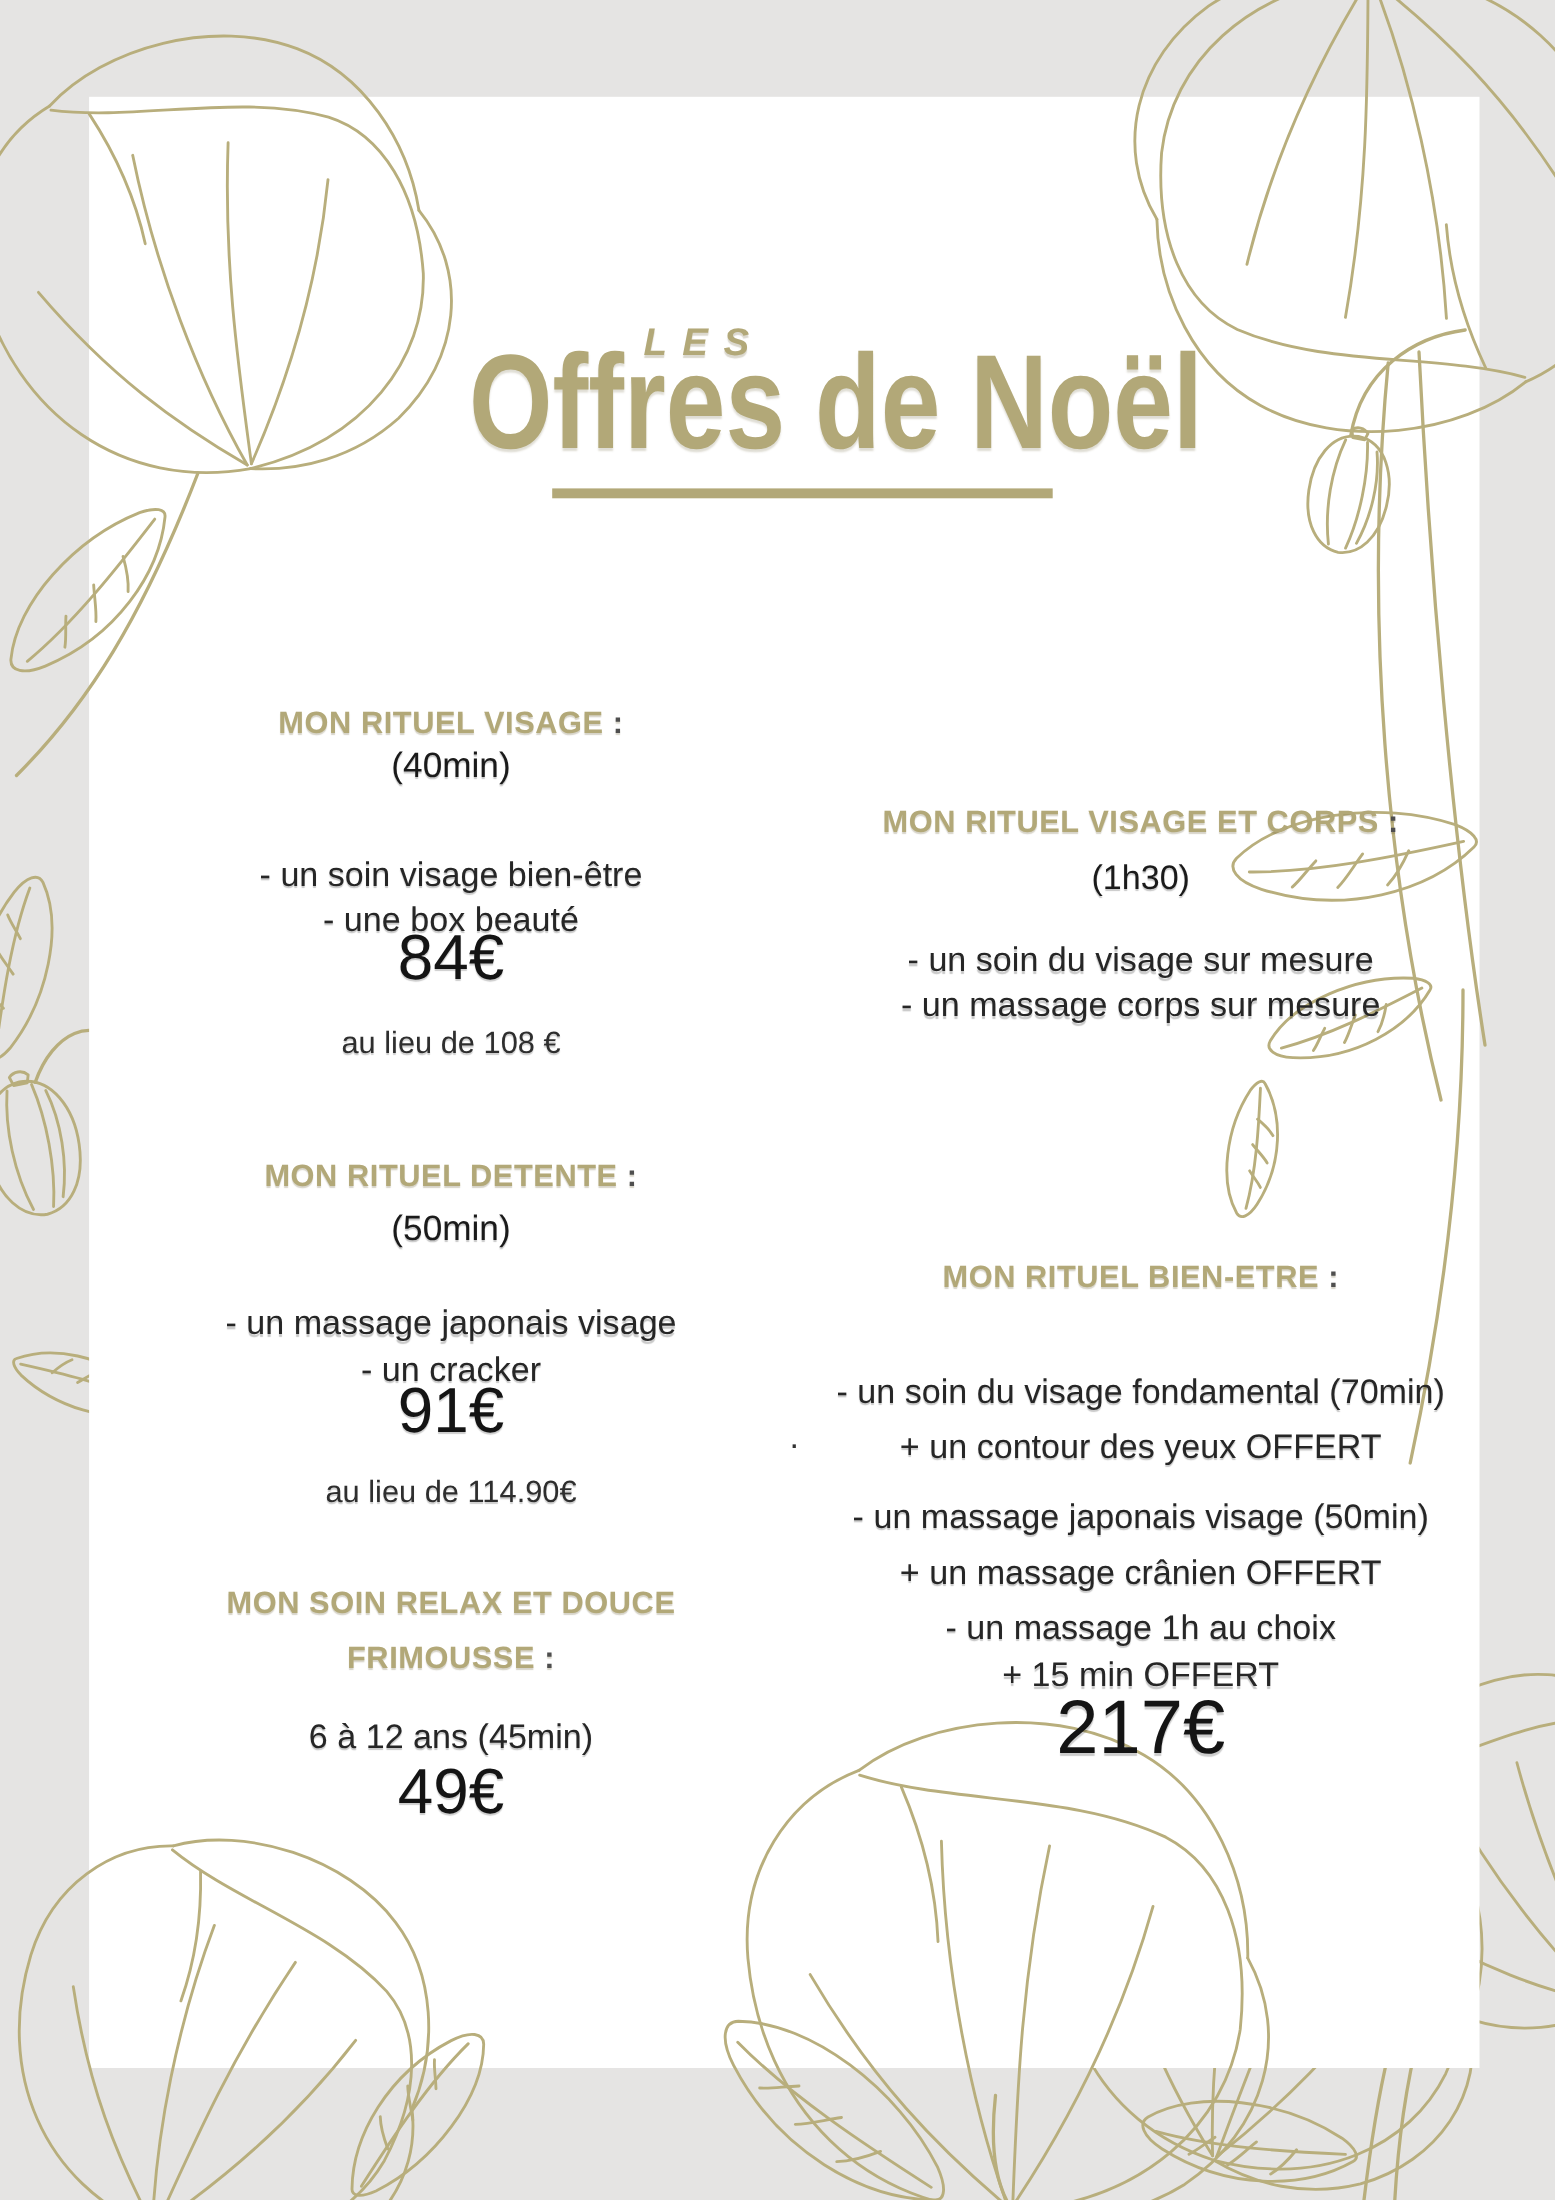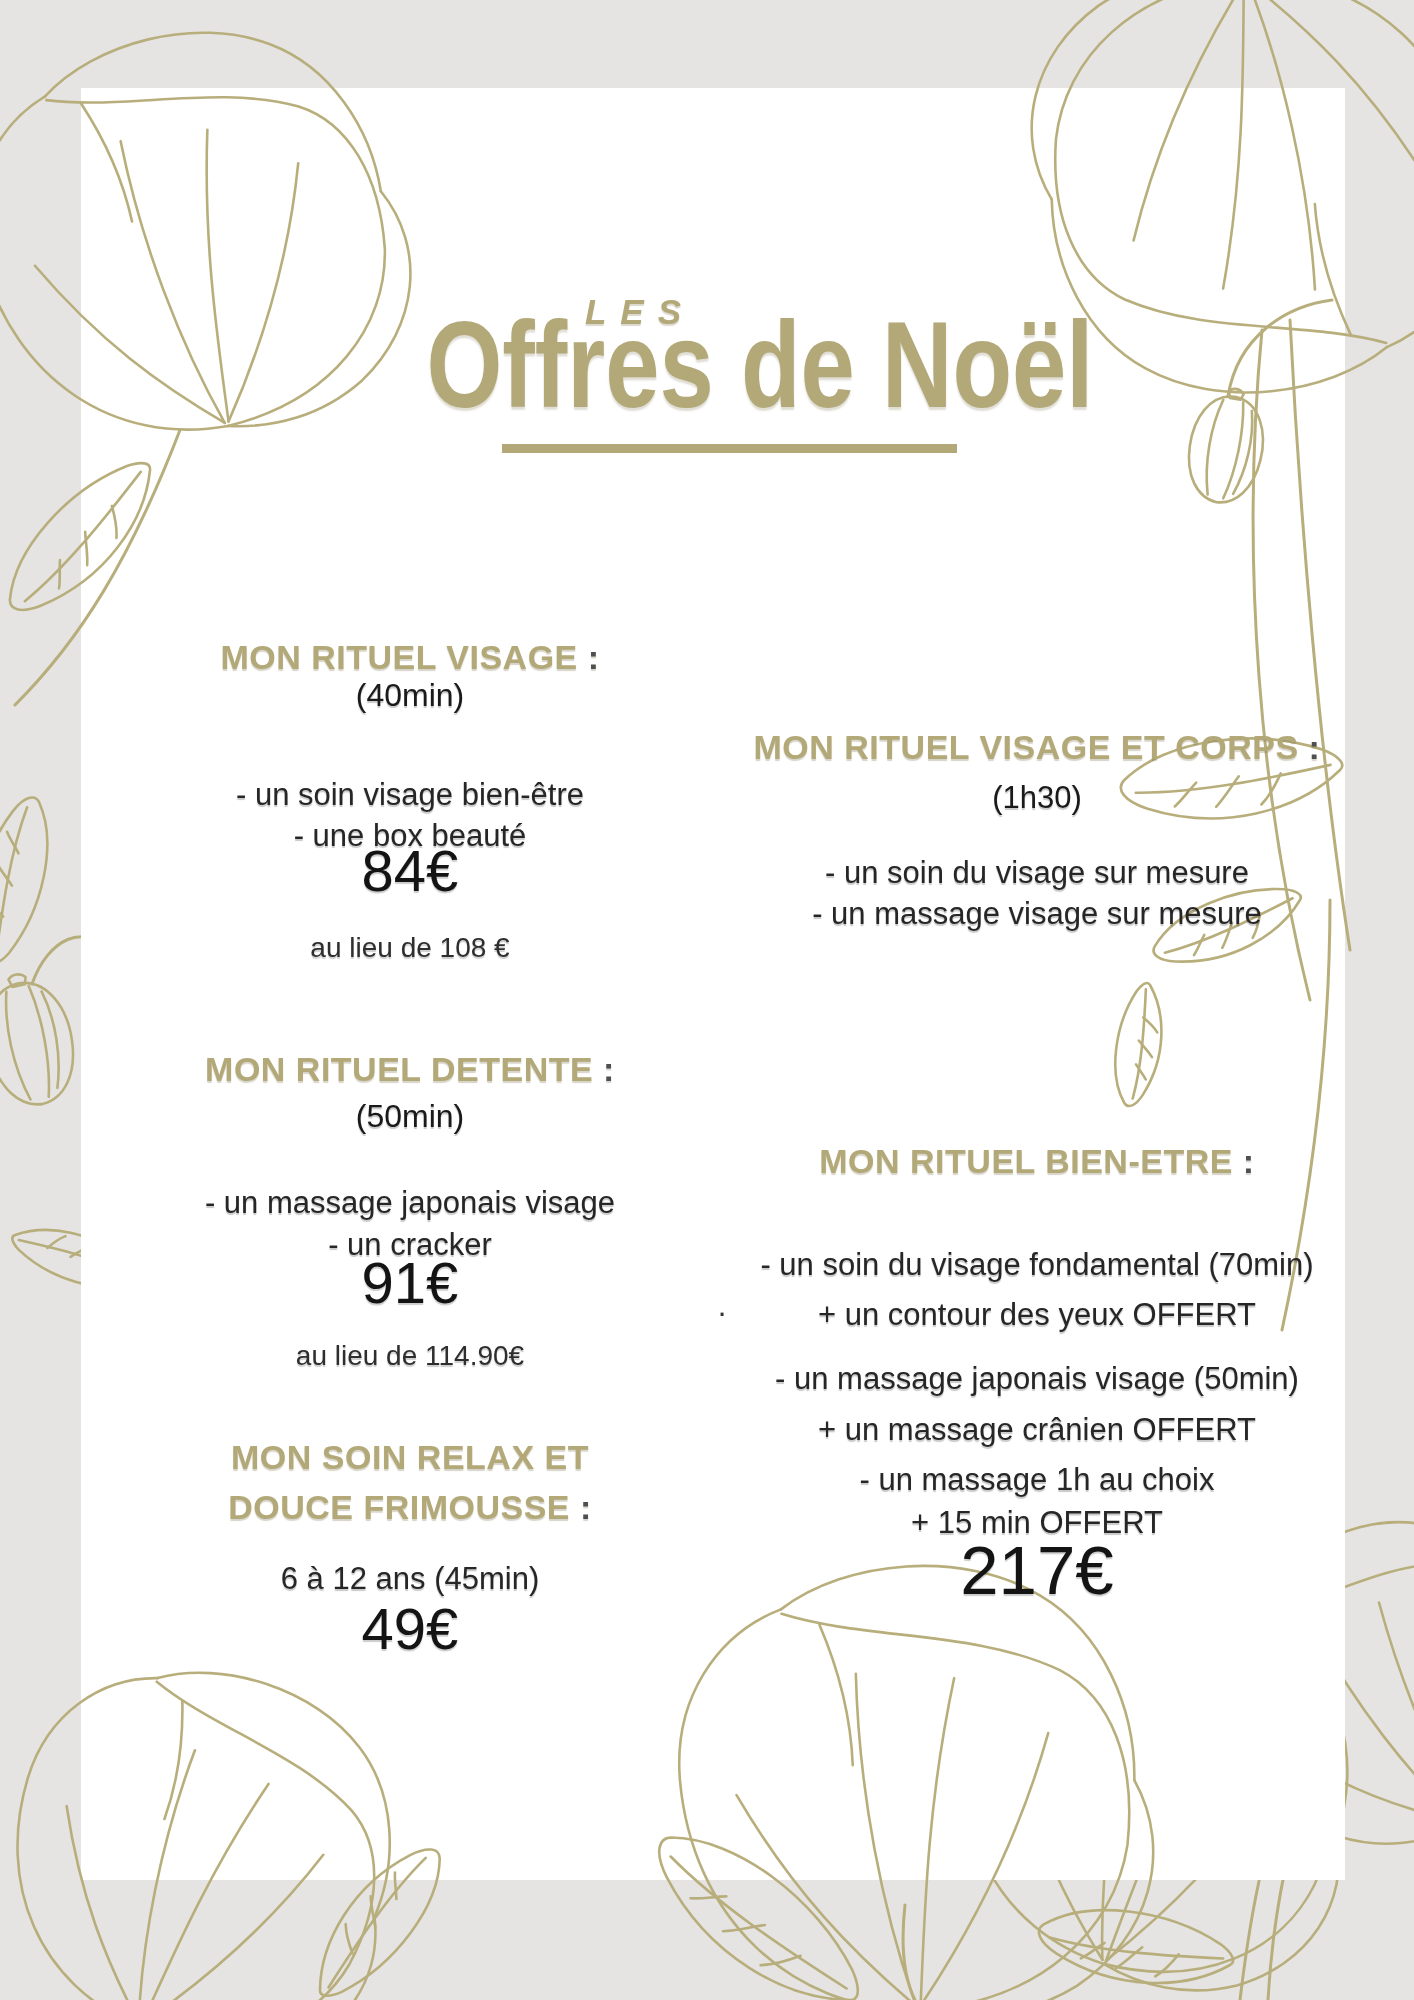--- a/index.html
+++ b/index.html
@@ -28,21 +28,21 @@
     text-shadow:0 3px 2px rgba(110,100,60,.22);
   }
   .main-title .squeeze{display:inline-block;transform:scaleX(.8);transform-origin:center;white-space:nowrap;}
   .title-underline{position:absolute;left:502px;top:444px;width:455px;height:9px;background:var(--gold);}
 
   .col{position:absolute;top:0;height:100%;}
   .col.left{left:150px;width:520px;}
   .col.right{left:722px;width:630px;}
   .line{position:absolute;width:100%;text-align:center;color:var(--ink);}
   .sec-title{
-    font-weight:700;font-size:34px;line-height:48px;color:var(--gold);
+    font-weight:700;font-size:28px;line-height:48px;color:var(--gold);
     letter-spacing:.5px;text-shadow:0 2px 1px rgba(110,100,60,.28);
   }
   .sec-title .colon{color:var(--colon);}
   .dur{font-size:32px;line-height:38px;color:var(--ink_dark);text-shadow:0 2px 1px rgba(0,0,0,.22);text-align:center;}
   .item{font-size:31px;line-height:38px;color:var(--ink);text-shadow:0 2px 1px rgba(0,0,0,.22);margin-top:24px;}
   .price{font-size:58px;line-height:62px;font-weight:400;color:#141414;text-shadow:0 2px 1px rgba(0,0,0,.2);}
   .was{font-size:28px;line-height:34px;color:#2e2e2e;text-shadow:0 2px 1px rgba(0,0,0,.2);margin-top:34px;}
   .stray{position:absolute;left:702px;top:1288px;width:40px;text-align:center;font-size:31px;color:#333;z-index:4;}
 </style>
 </head>
@@ -176,21 +176,21 @@
 
       <div class="line sec-title" style="top:1432px;line-height:50px;padding:0 20px;box-sizing:border-box"><span>MON SOIN RELAX ET DOUCE FRIMOUSSE</span><span class="colon"> :</span></div>
       <div class="line item" style="top:1536px">6 à 12 ans (45min)</div>
       <div class="line price" style="top:1598px">49€</div>
     </div>
 
     <div class="col right">
       <div class="line sec-title" style="top:723px"><span>MON RITUEL VISAGE ET CORPS</span><span class="colon"> :</span></div>
       <div class="line dur" style="top:779px;font-size:31px">(1h30)</div>
       <div class="line item" style="top:830px">- un soin du visage sur mesure</div>
-      <div class="line item" style="top:871px">- un massage visage sur mesure</div>
+      <div class="line item" style="top:871px">- un massage corps sur mesure</div>
 
       <div class="line sec-title" style="top:1137px"><span>MON RITUEL BIEN-ETRE</span><span class="colon"> :</span></div>
       <div class="line item" style="top:1222px">- un soin du visage fondamental (70min)</div>
       <div class="line item" style="top:1272px">+ un contour des yeux OFFERT</div>
       <div class="line item" style="top:1336px">- un massage japonais visage (50min)</div>
       <div class="line item" style="top:1387px">+ un massage crânien OFFERT</div>
       <div class="line item" style="top:1437px">- un massage 1h au choix</div>
       <div class="line item" style="top:1480px">+ 15 min OFFERT</div>
       <div class="line price" style="top:1540px;font-size:69px">217€</div>
     </div>

